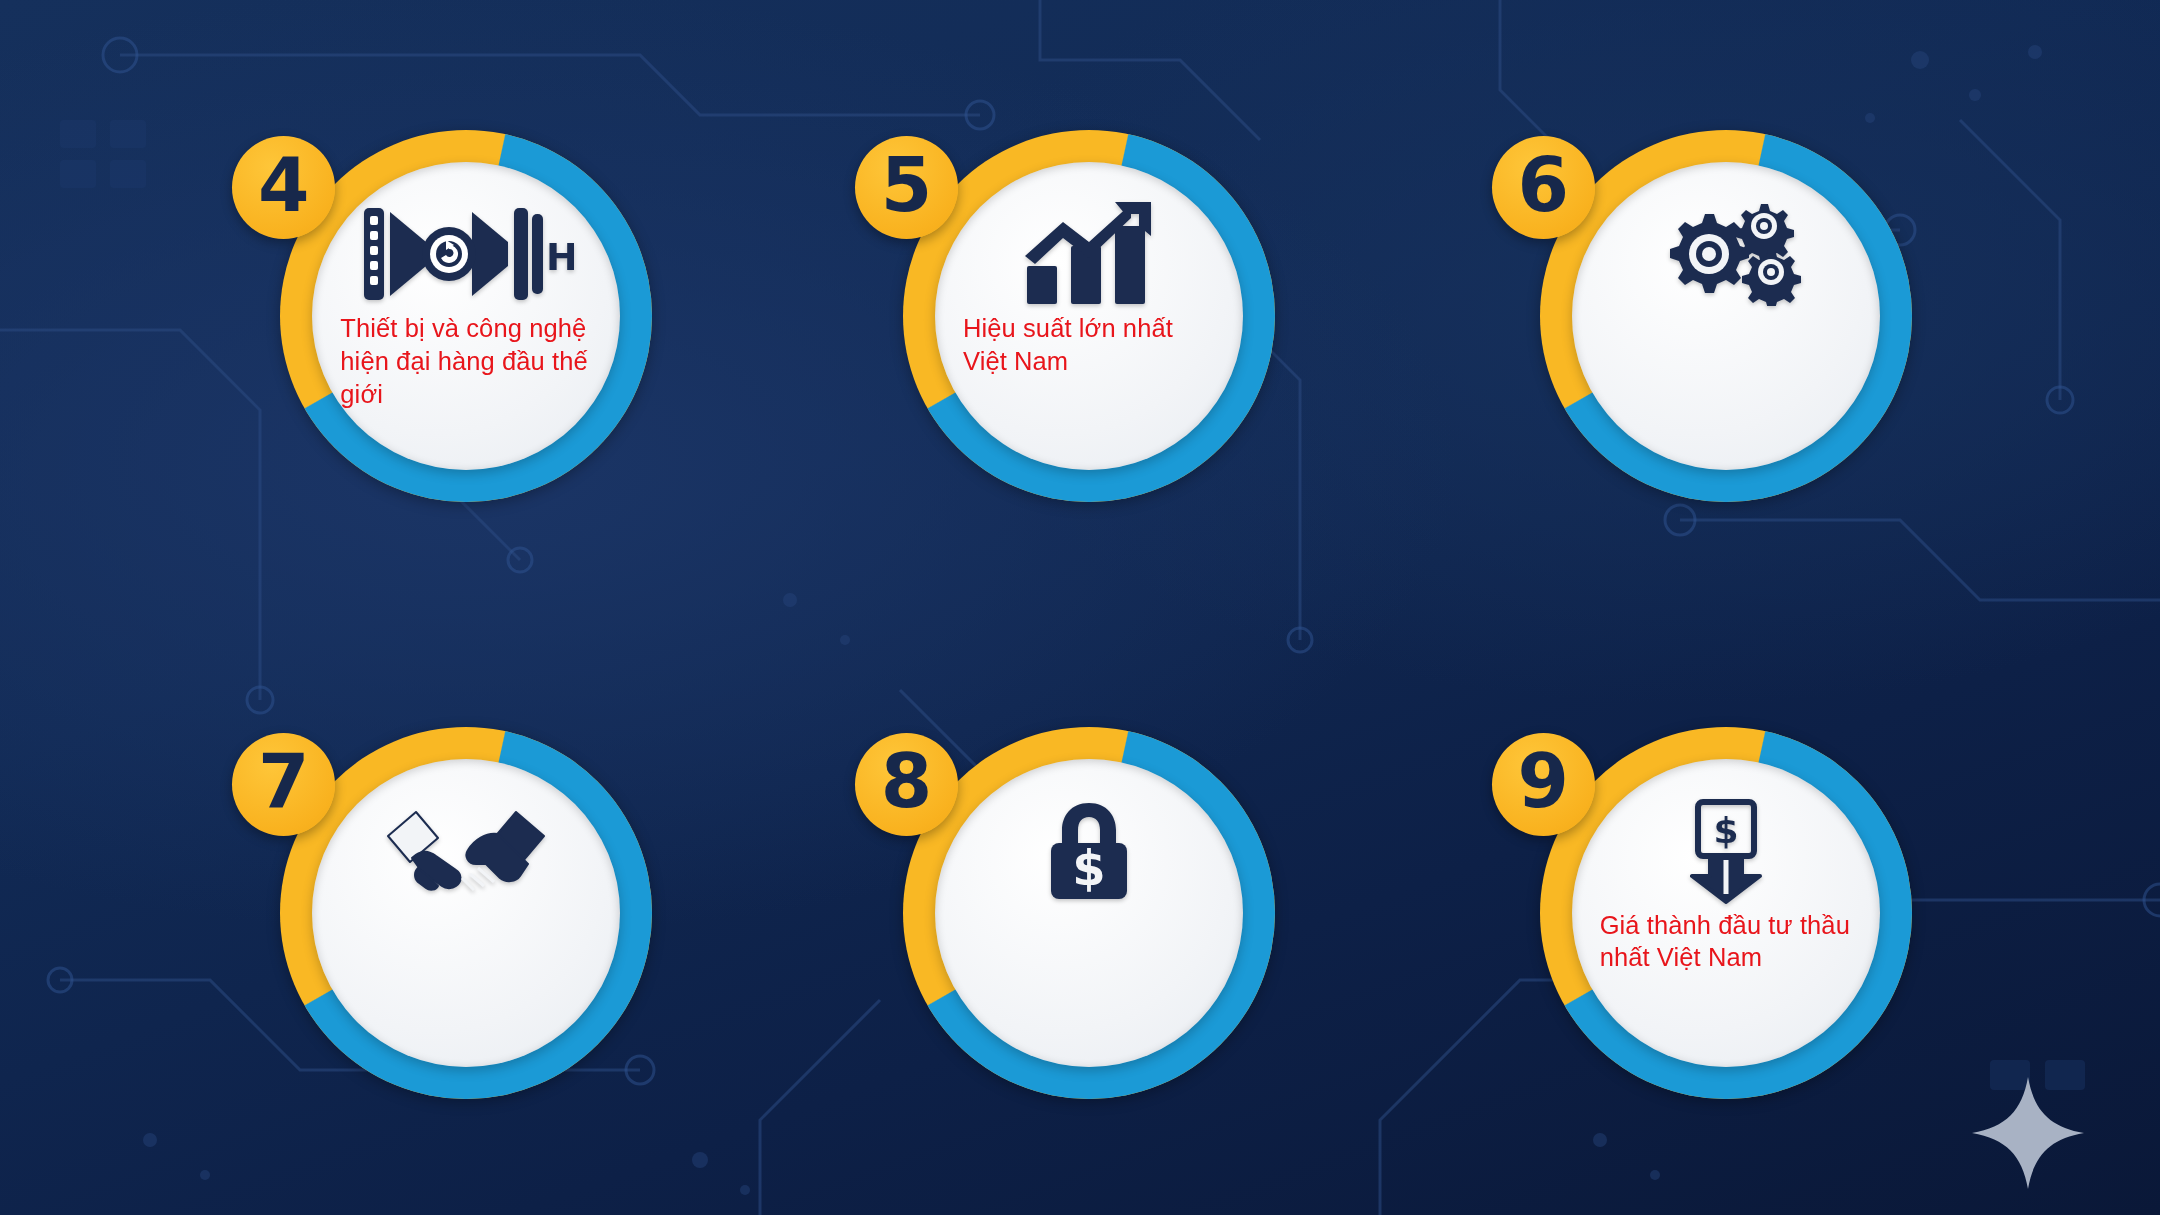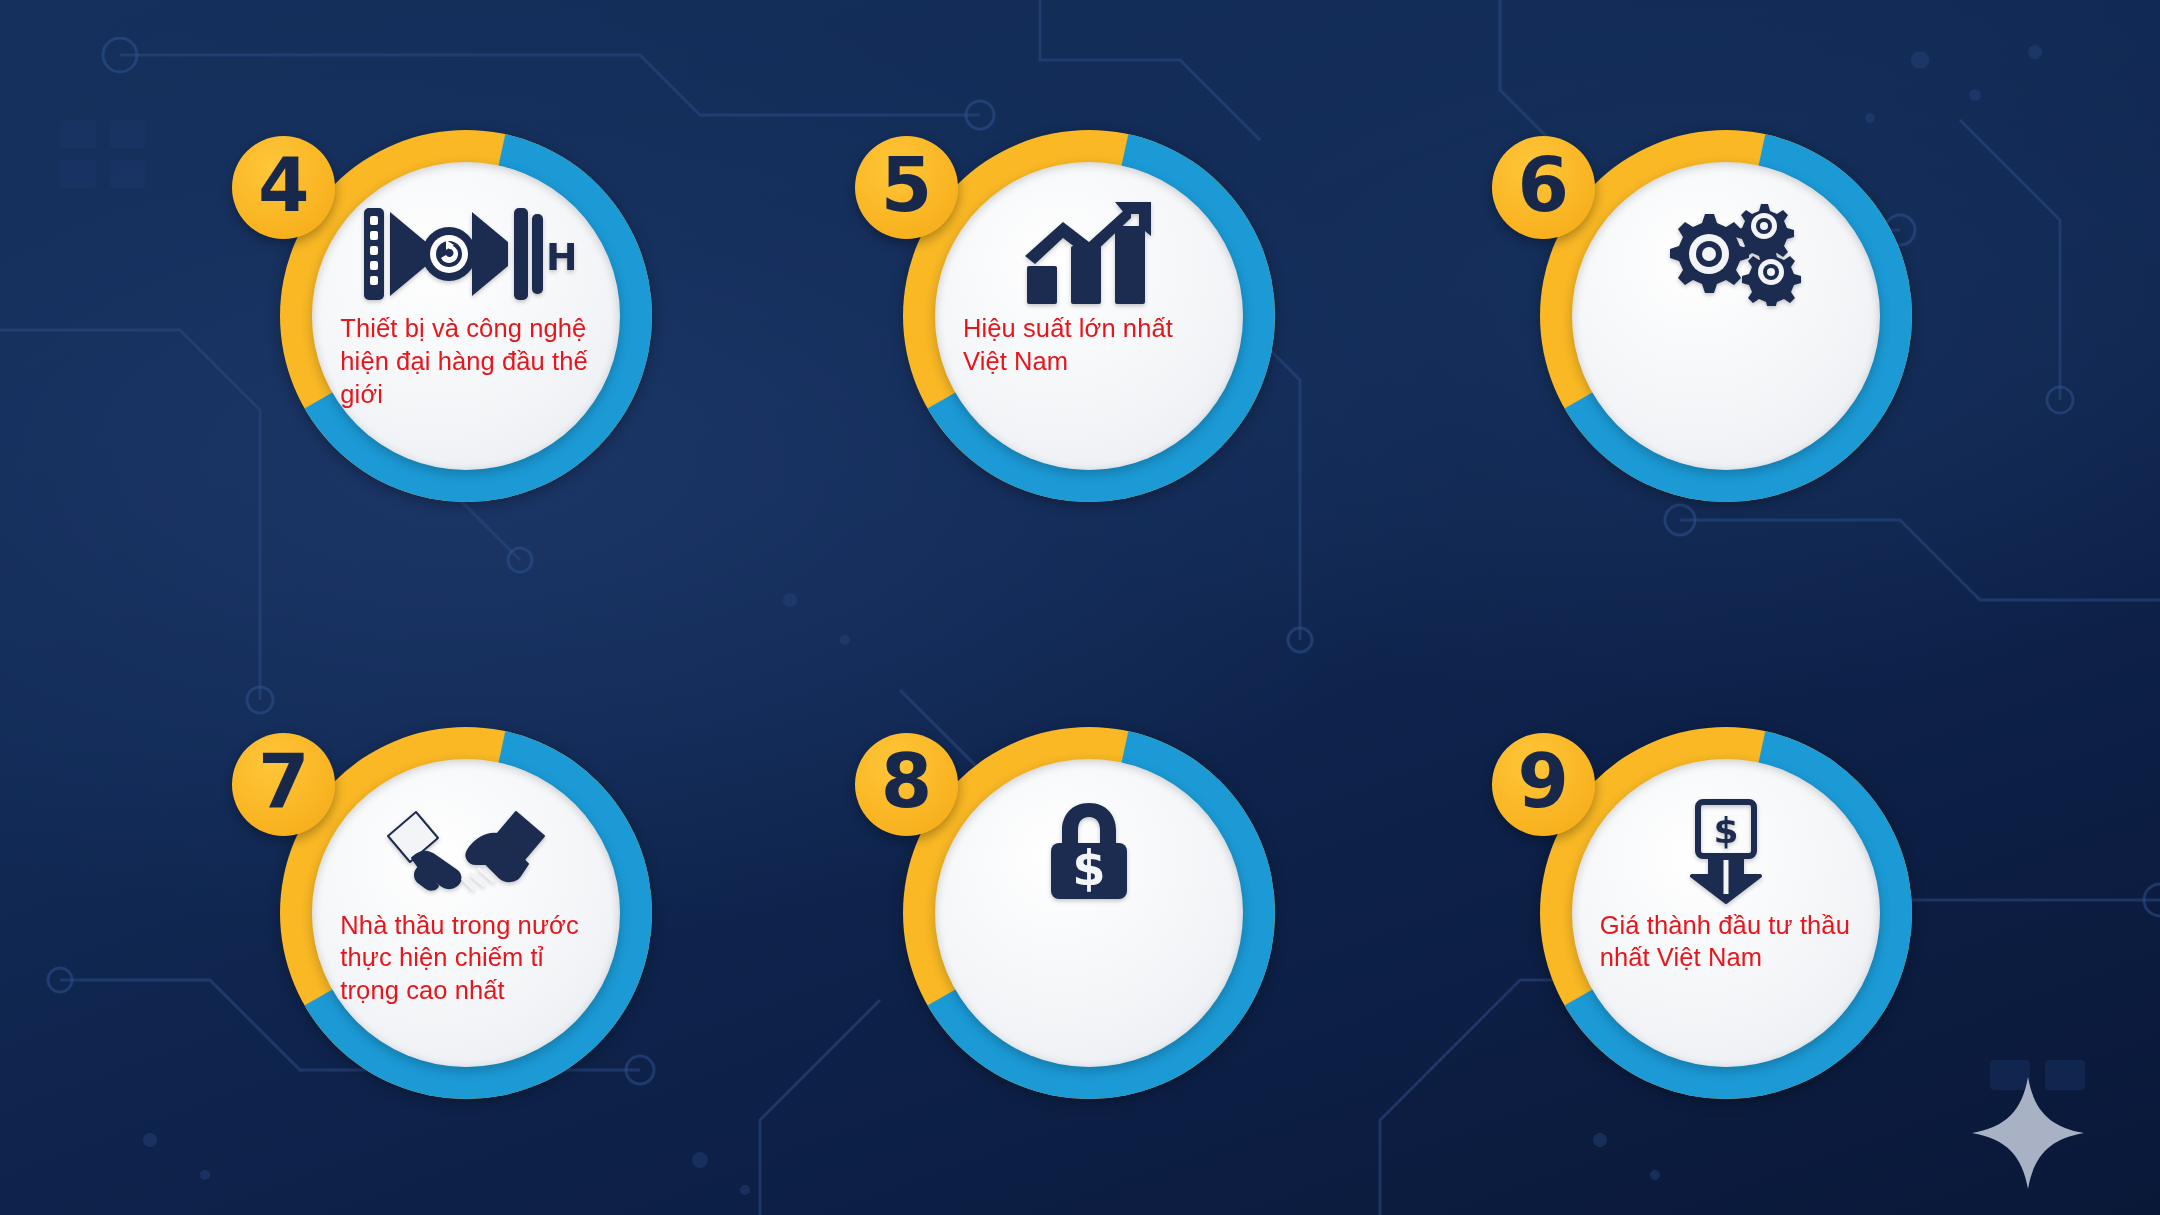--- a/index.html
+++ b/index.html
@@ -323,21 +323,20 @@
               <path d="M162 30 L134 6 L112 32 L140 56 Z" fill="#1c2c50"></path>
 
               <path d="M116 28 C104 26 92 34 86 44 C82 50 86 58 94 58 L104 58 L118 72 C124 77 134 76 138 70 L146 58 L116 28 Z" fill="#1c2c50"></path>
 
               <path d="M96 62 L112 76" stroke="#f2f4f7" stroke-width="3" fill="none"></path>
               <path d="M88 68 L102 80" stroke="#f2f4f7" stroke-width="3" fill="none"></path>
               <path d="M80 72 L92 84" stroke="#f2f4f7" stroke-width="3" fill="none"></path>
             </g>
           </svg>
         </div>
-        <div class="caption">Nhà thầu trong nước thực hiện chiếm tỉ trọng cao nhất</div>
       </div>
       <div class="badge">
         <span>7</span>
       </div>
     </div>
   </div>
 
   <div class="card-cell cell-4">
     <div class="card">
       <div class="ring"></div>

